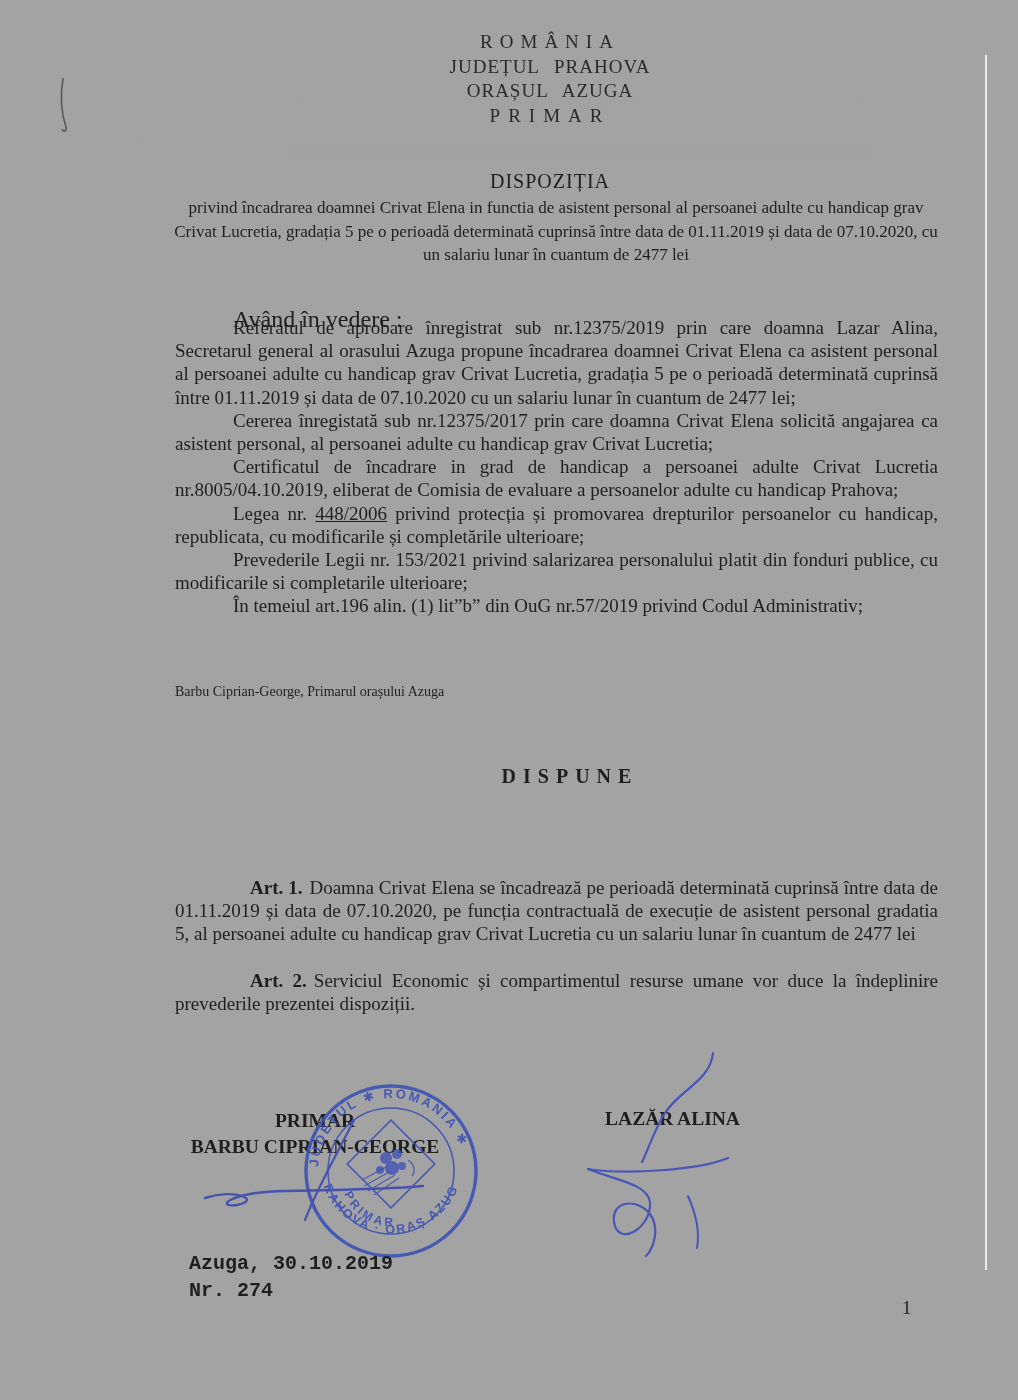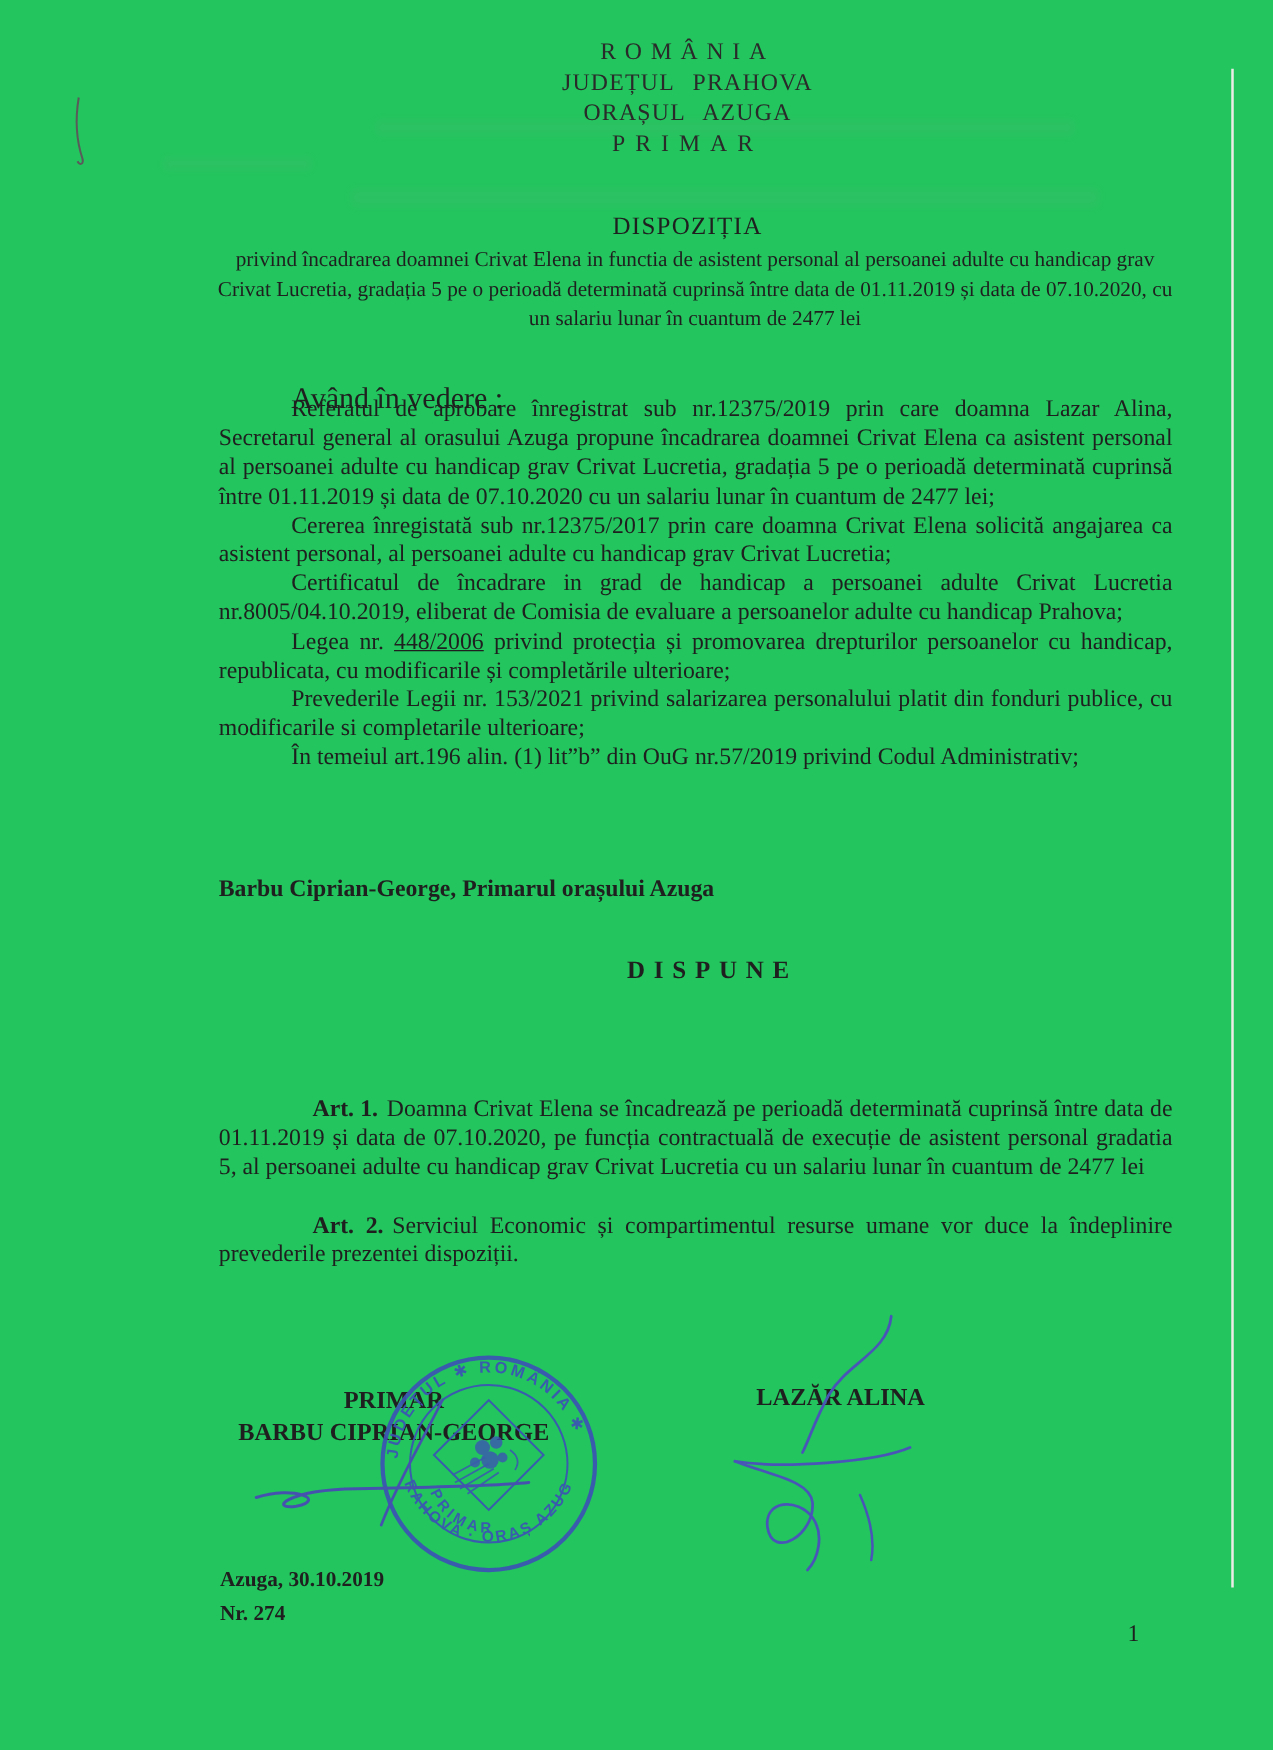--- a/index.html
+++ b/index.html
@@ -1,21 +1,21 @@
 <!DOCTYPE html>
 <html><head>
 <meta charset="utf-8">
 <style>
   * { margin:0; padding:0; box-sizing:border-box; }
   html,body { width:1018px; height:1400px; }
   body {
     font-family:"Liberation Serif","DejaVu Serif",serif;
     color:#1f1f1f; background:#fdfdfb; position:relative; overflow:hidden;
   }
-  .page { position:absolute; inset:0; background:#22c55e; }
+  .page { position:absolute; inset:0; background:#a3a3a3; }
 
   
   .edge-shadow { position:absolute; top:55px; left:985px; width:2px; height:1215px; background:#ecebe7; }
   .smudge { position:absolute; background:#9a9a96; opacity:0.07; filter:blur(3px); border-radius:4px; }
 
   
   .letterhead { position:absolute; top:30px; left:0; width:1100px; text-align:center;
                 font-size:19px; line-height:24.5px; color:#2a2a2a; }
   .lh-country { letter-spacing:7px; }
   .lh-county  { word-spacing:9px; letter-spacing:1px; }
@@ -27,42 +27,42 @@
   .doc-subtitle { position:absolute; top:196px; left:172px; width:768px; text-align:center;
                   font-size:17px; line-height:23.5px; }
 
   .preamble { position:absolute; top:306px; left:233px; font-size:24px; }
 
   .considerations { position:absolute; top:316px; left:175px; width:763px;
                     font-size:19px; line-height:23.2px; text-align:justify; }
   .para { text-indent:58px; }
   .underlined { text-decoration:underline; }
 
-  .mayor-line { position:absolute; top:701px; left:175px; font-size:19px; font-weight:bold; }
+  .mayor-line { position:absolute; top:684px; left:175px; font-size:14px; font-weight:normal; }
 
   .dispune { position:absolute; top:765px; left:0; width:1140px; text-align:center;
              font-size:20px; font-weight:bold; letter-spacing:7px; }
 
   .articles { position:absolute; top:843px; left:175px; width:763px;
               font-size:19px; line-height:23.2px; text-align:justify;margin-top:33px; }
   .article { text-indent:75px; }
   .article + .article { margin-top:23px; }
   .article .art-label { font-weight:bold; margin-right:7px; }
 
   .sig-left  { position:absolute; top:1108px; left:190px; width:250px; text-align:center;
                font-size:19.5px; font-weight:bold; line-height:26px; }
   .sig-right { position:absolute; top:1106px; left:480px; width:385px; text-align:center;
                font-size:19.5px; font-weight:bold; line-height:26px; }
 
   .stamp { position:absolute; top:1076px; left:296px; width:190px; height:190px; opacity:0.9; }
   .stamp text { font-family:"Liberation Sans","DejaVu Sans",sans-serif; font-weight:bold; }
 
   .marks { position:absolute; top:0; left:0; width:1018px; height:1400px; pointer-events:none; }
 
-  .footer { position:absolute; top:1250px; left:176px; font-size:17px; font-weight:bold; line-height:27px; }
+  .footer { position:absolute; top:1250px; left:189px; font-size:20px; font-weight:bold; line-height:27px;font-family:Liberation Mono, monospace; }
   .page-number { position:absolute; top:1297px; left:902px; font-size:19px; }
 </style>
 </head>
 <body>
 
 <div class="page">
 
   <div class="edge-shadow"></div>
   <div class="smudge" style="top:95px;left:300px;width:560px;height:14px;"></div>
   <div class="smudge" style="top:150px;left:280px;width:600px;height:16px;"></div>

